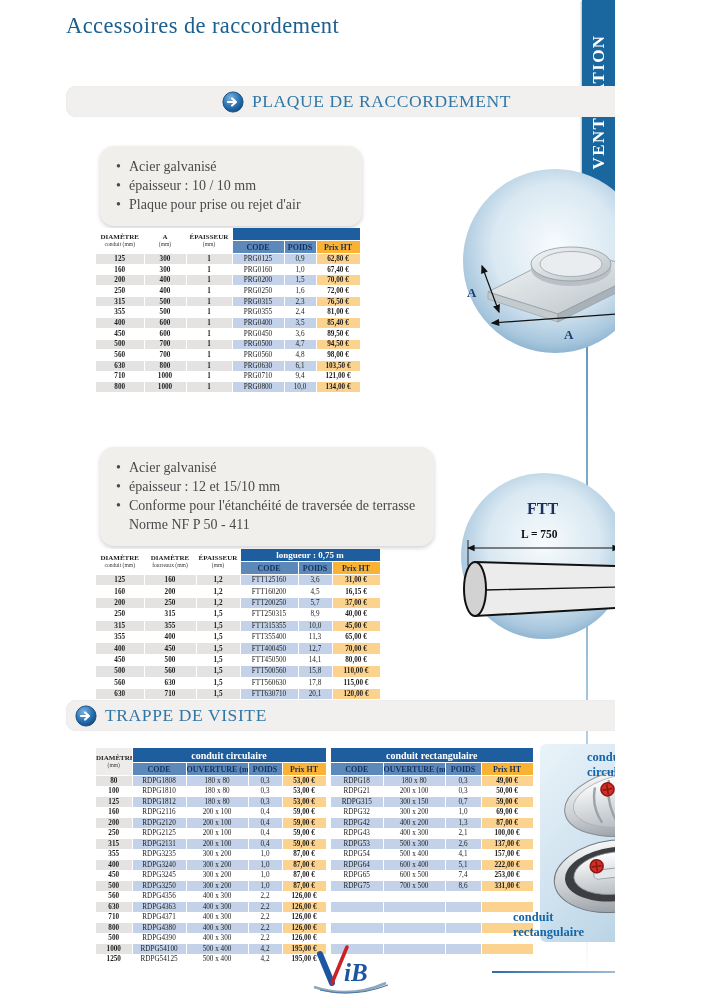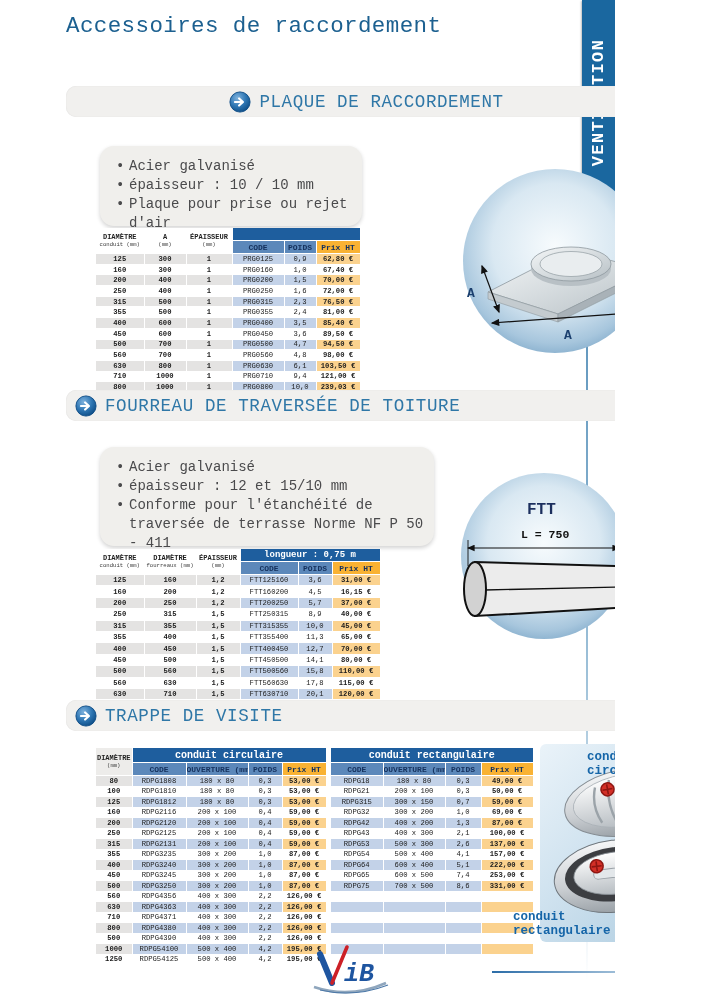--- a/index.html
+++ b/index.html
@@ -1,18 +1,18 @@
 <!DOCTYPE html>
 <html lang="fr"><head>
 <meta charset="utf-8">
 <style>
   html,body { margin:0; padding:0; background:#fff; }
   .page {
     position:relative; width:615px; height:1000px; background:#fff;
-    font-family:Liberation Mono, monospace; overflow:hidden;
+    font-family:Liberation Serif, serif; overflow:hidden;
   }
 
   
   .page-title {
     position:absolute; left:66px; top:13px; font-size:22.5px; letter-spacing:.4px;
     color:#1c6090; font-weight:400;
   }
   .vent-tab {
     position:absolute; right:0; top:0; width:33px; height:204px; background:#1a679f;
     border-radius:0 0 0 9px; display:flex; align-items:center; justify-content:center;
@@ -261,21 +261,21 @@
           <td class="b">PRG0710</td>
           <td class="b">9,4</td>
           <td class="o">121,00 €</td>
         </tr>
         <tr class="r-odd">
           <td class="g">800</td>
           <td class="g">1000</td>
           <td class="g">1</td>
           <td class="b">PRG0800</td>
           <td class="b">10,0</td>
-          <td class="o">239,03 €</td>
+          <td class="o">134,00 €</td>
         </tr>
       </tbody>
   </table>
 
   <div class="fig fig-plaque">
     <svg width="194" height="194" viewBox="0 0 194 194">
       <defs>
         <radialGradient id="bgp" cx="50%" cy="42%" r="62%">
           <stop offset="0" stop-color="#f7fbfd"></stop>
             <stop offset=".55" stop-color="#d9e8f2"></stop>
@@ -301,27 +301,20 @@
       <ellipse cx="113" cy="103" rx="40" ry="17" fill="#b8c0c5"></ellipse>
       <ellipse cx="113" cy="98" rx="40" ry="17" fill="url(#met)" stroke="#8e989e" stroke-width=".8"></ellipse>
       <ellipse cx="113" cy="98" rx="31" ry="12.5" fill="#e9edef" stroke="#9aa4aa" stroke-width=".8"></ellipse>
       <line x1="24" y1="100" x2="41" y2="146" stroke="#111" stroke-width="1.2" marker-start="url(#at)" marker-end="url(#ah)"></line>
       <line x1="34" y1="157" x2="186" y2="146" stroke="#111" stroke-width="1.2" marker-start="url(#at)" marker-end="url(#ah)"></line>
       <text x="9" y="131" font-size="13" font-weight="bold" fill="#1b3f6e">A</text>
       <text x="106" y="173" font-size="13" font-weight="bold" fill="#1b3f6e">A</text>
     </svg>
   </div>
 
-  <div class="sec-header s2">
-    <svg width="22" height="22" viewBox="0 0 24 24">
-      <circle cx="12" cy="12" r="11" fill="url(#ball)" stroke="#0d4c85" stroke-width="1"></circle>
-      <path d="M6.5,12 h8 M11,8.2 L15.2,12 L11,15.8" fill="none" stroke="#fff" stroke-width="2.4" stroke-linecap="round" stroke-linejoin="round"></path>
-    </svg>
-    <span class="sec-title">FOURREAU DE TRAVERSÉE DE TOITURE</span>
-  </div>
 
   <div class="info-box ib2">
     <ul>
         <li>Acier galvanisé</li>
         <li>épaisseur : 12 et 15/10 mm</li>
         <li>Conforme pour l'étanchéité de traversée de terrasse Norme NF P 50 - 411</li>
       </ul>
   </div>
 
   <table class="cat-table t-four">

